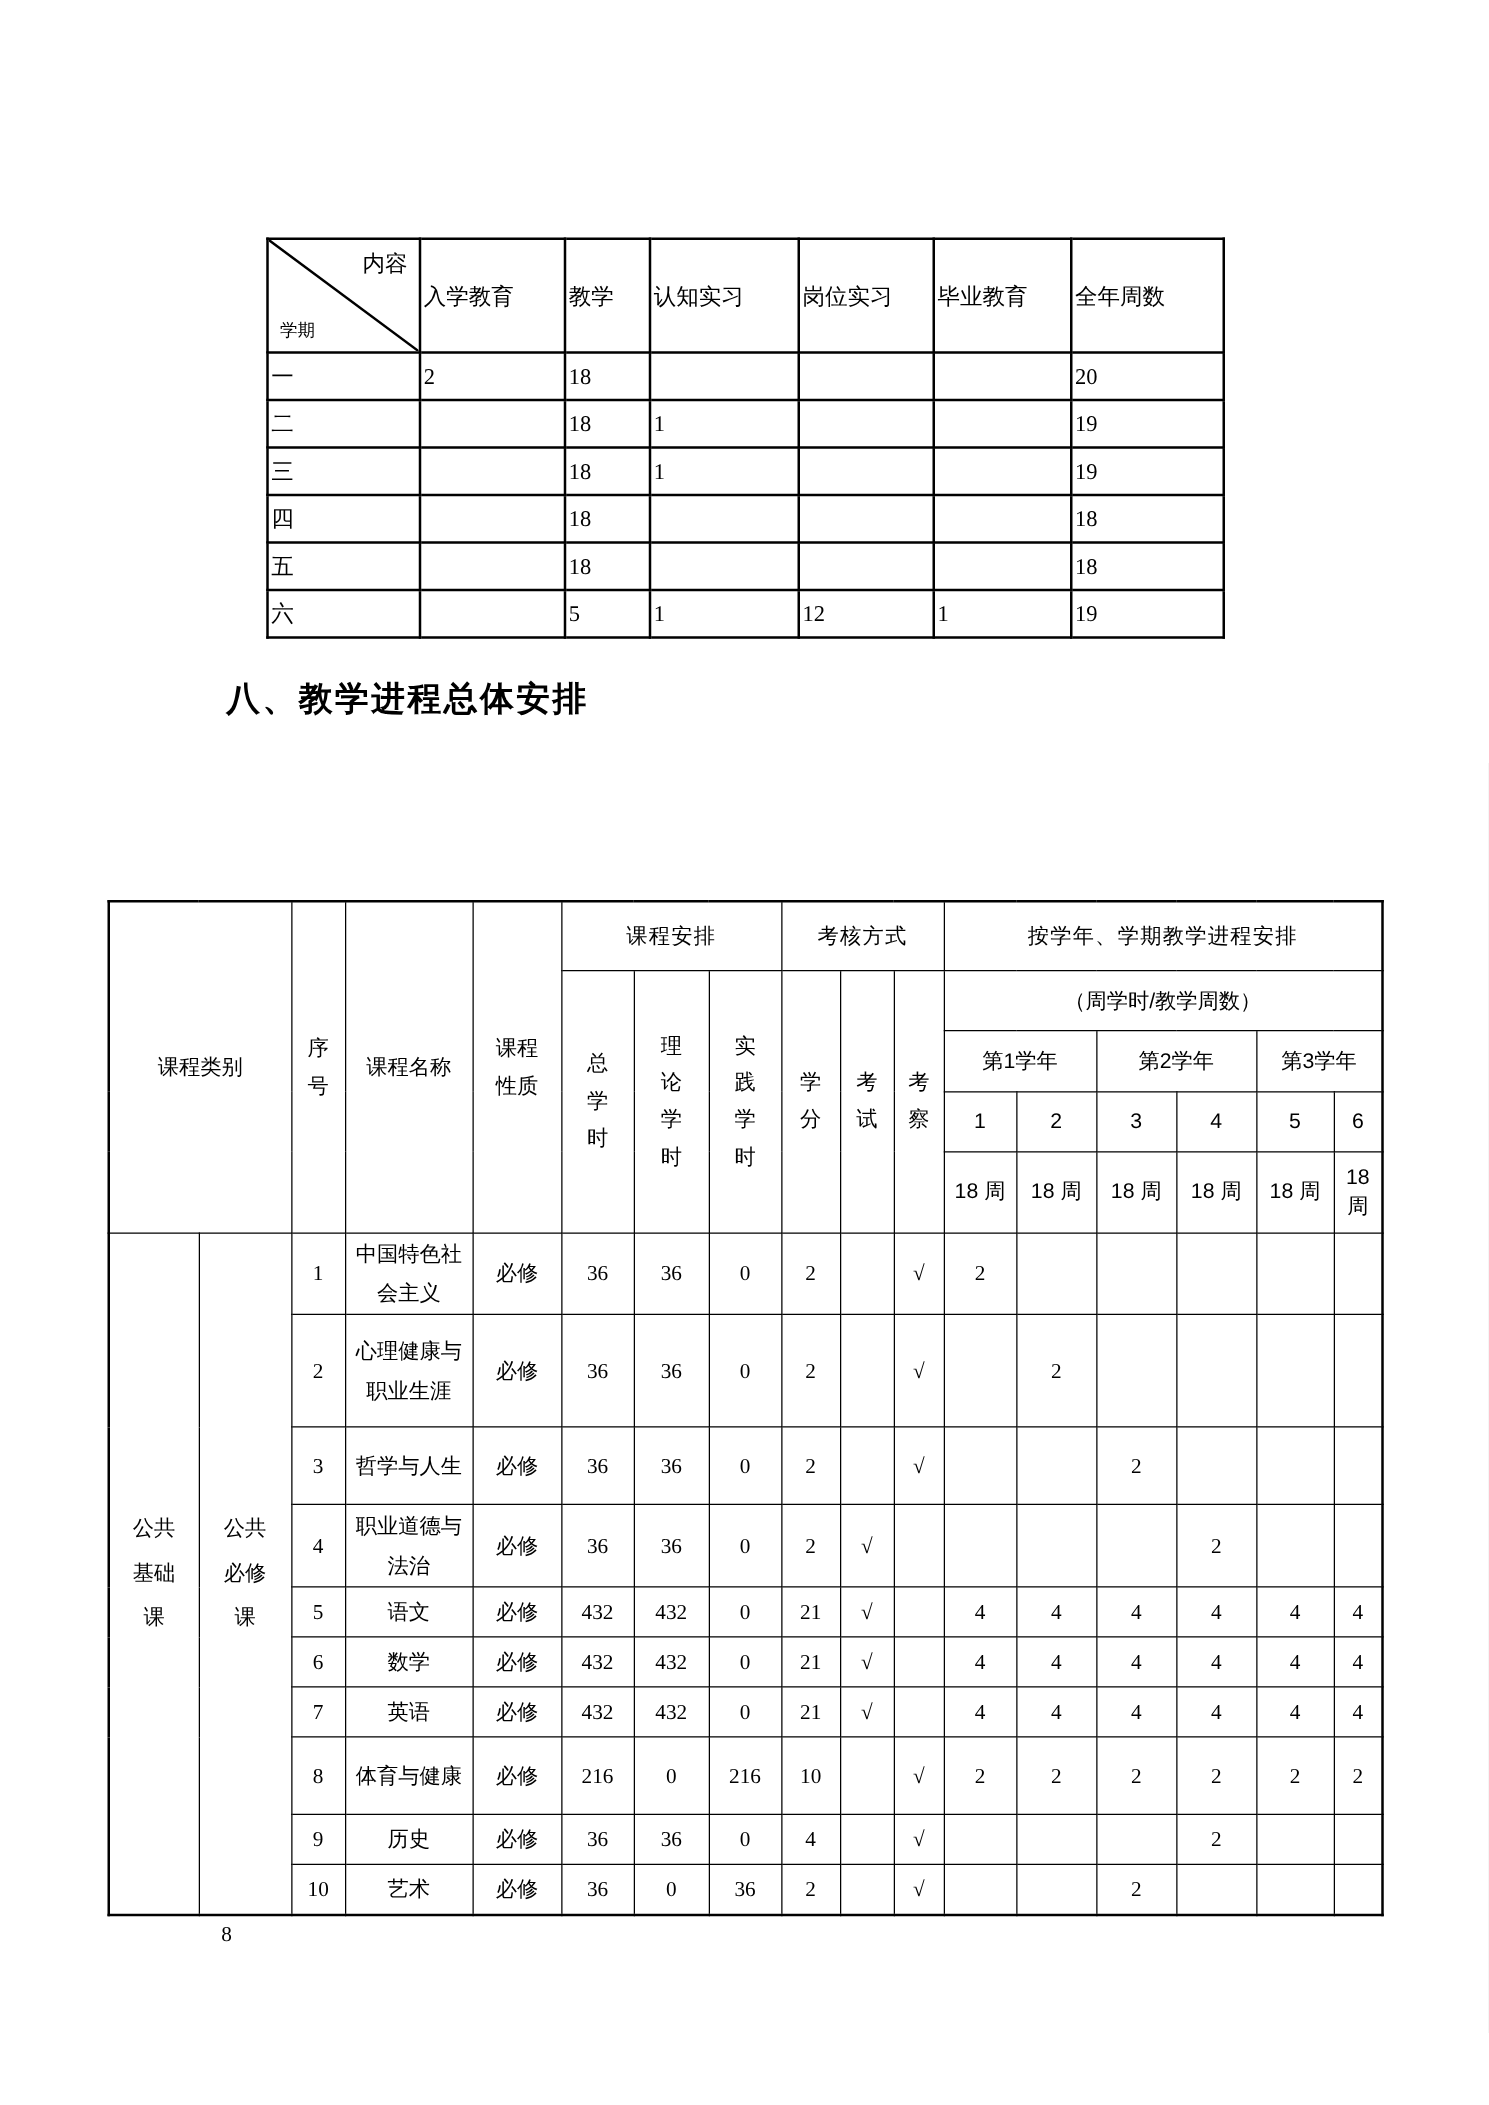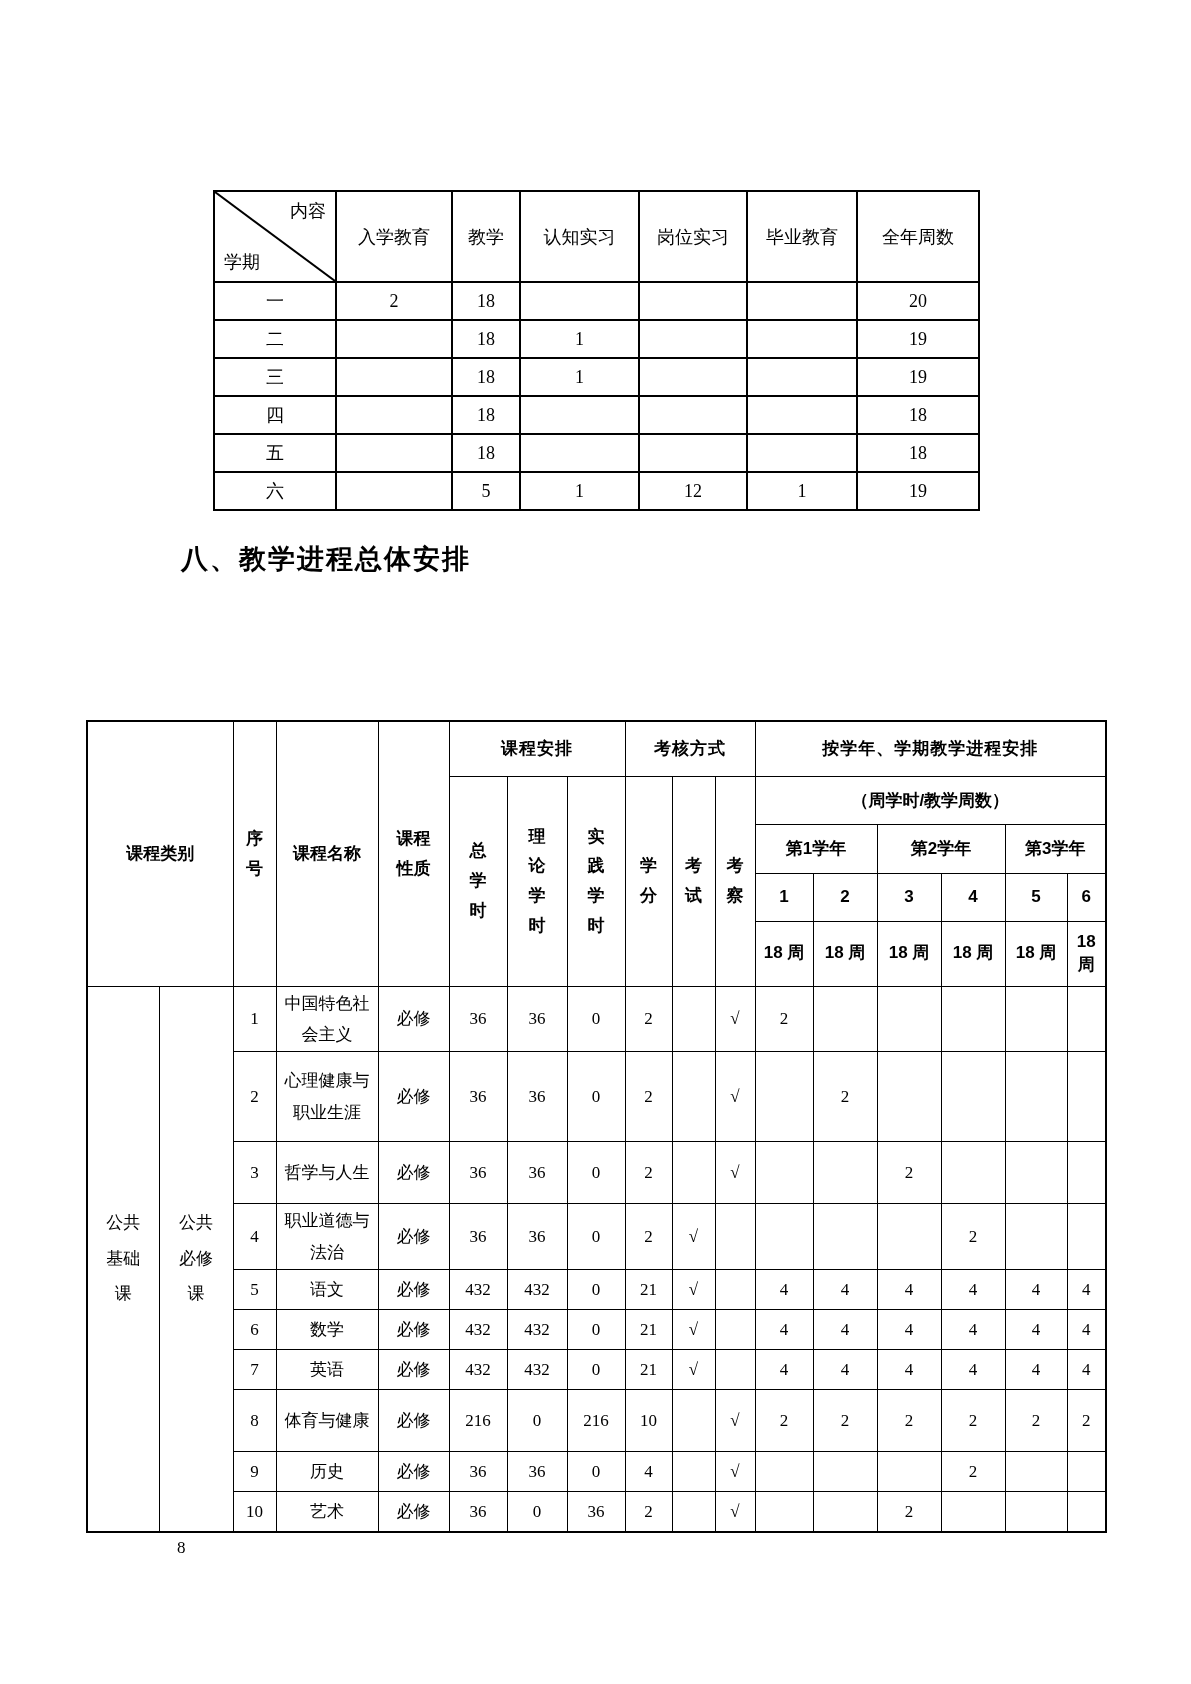--- a/index.html
+++ b/index.html
@@ -22,39 +22,39 @@
   .t2-title {
     position:absolute; left:296px; top:601px; width:600px;
     text-align:center; font-size:29px; letter-spacing:6px;
   }
   .page-num { position:absolute; left:177px; top:1538px; font-size:17px; }
 
   
   table { border-collapse:collapse; table-layout:fixed; }
   .t1 { position:absolute; left:213px; top:190px; border:2px solid #000; }
   .t1 td {
-    border:2px solid #000; text-align:center; vertical-align:middle;
+    border:2px solid #000; text-align:left; vertical-align:middle;
     font-size:18px; padding:0 2px; overflow:hidden;
   }
   .t1 tr.t1-head { height:91px; }
   .t1 tr.t1-row  { height:38px; }
   .corner { position:relative; padding:0; }
   .corner svg { position:absolute; left:0; top:0; width:100%; height:100%; display:block; }
   .corner-top    { position:absolute; top:7px;  right:9px; font-size:18px; }
-  .corner-bottom { position:absolute; bottom:7px; left:9px; font-size:18px; }
+  .corner-bottom { position:absolute; bottom:7px; left:9px; font-size:14px; }
 
   
   .t2 { position:absolute; left:86px; top:720px; border:2px solid #000; }
   .t2 td {
     border:1px solid #000; text-align:center; vertical-align:middle;
     font-size:17px; padding:1px 2px; overflow:hidden;
   }
   .t2 td.hd {
     font-family:"Liberation Sans","DejaVu Sans",sans-serif;
-    font-weight:bold; font-size:17px;
+    font-weight:normal; font-size:17px;
   }
   .t2 td.hd-big { font-size:17px; letter-spacing:1px; }
   .vtext { white-space:pre-line; line-height:1.75; }
   .cat-cell { white-space:pre-line; line-height:2.1; font-size:18px; }
   .name-cell { padding:0 14px; line-height:1.85; }
   .t2 tr.h1 { height:55px; }
   .t2 tr.h2 { height:48px; }
   .t2 tr.h3 { height:49px; }
   .t2 tr.h4 { height:48px; }
   .t2 tr.h5 { height:65px; }

